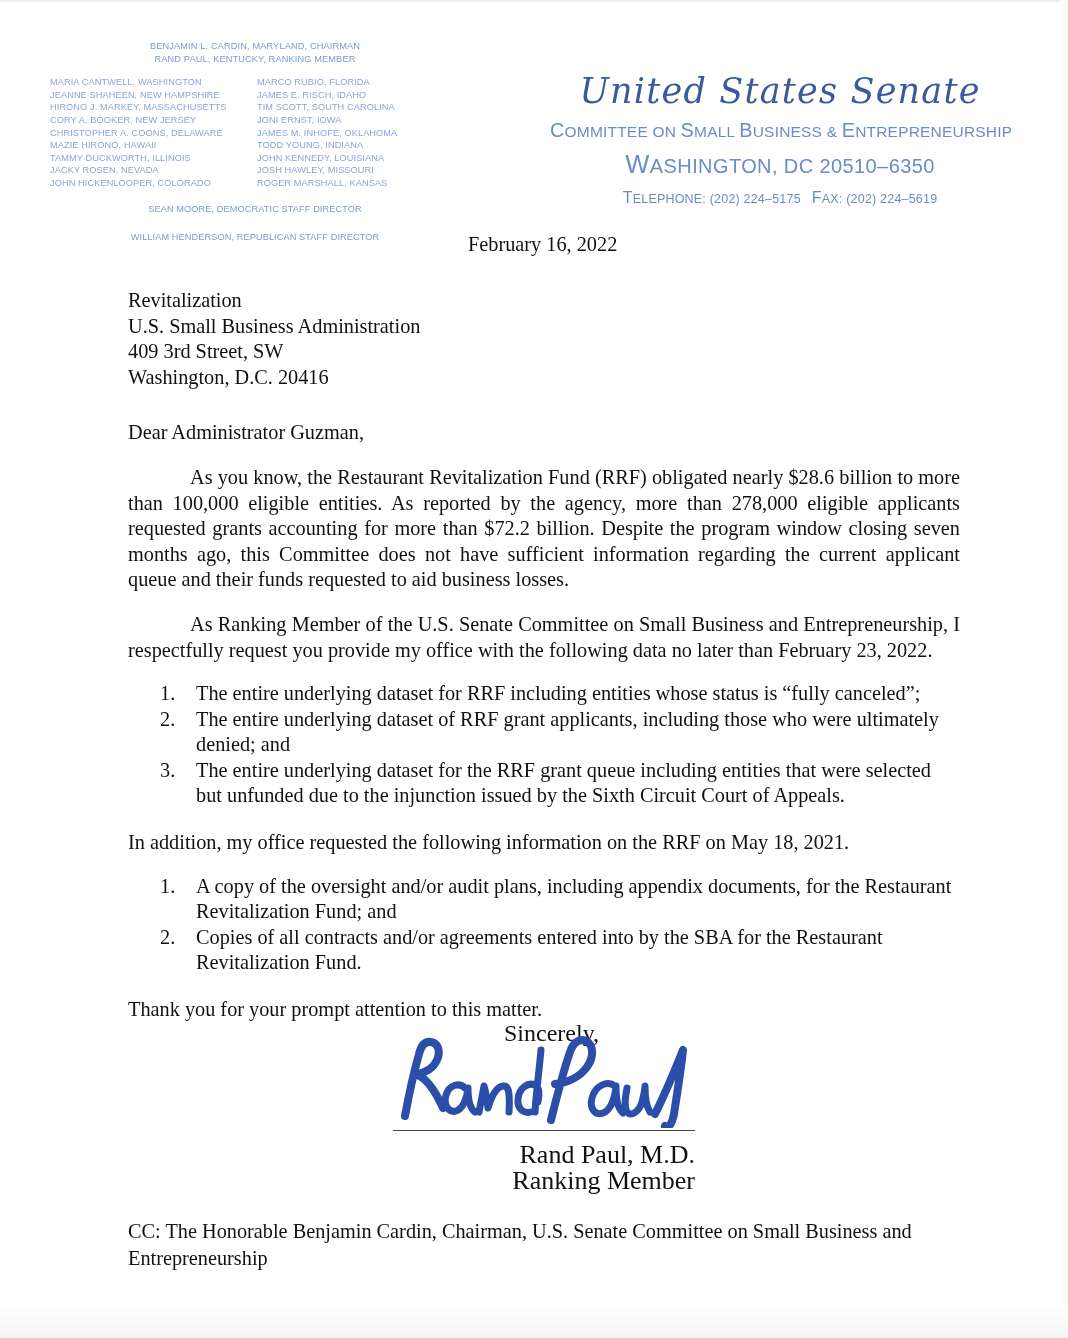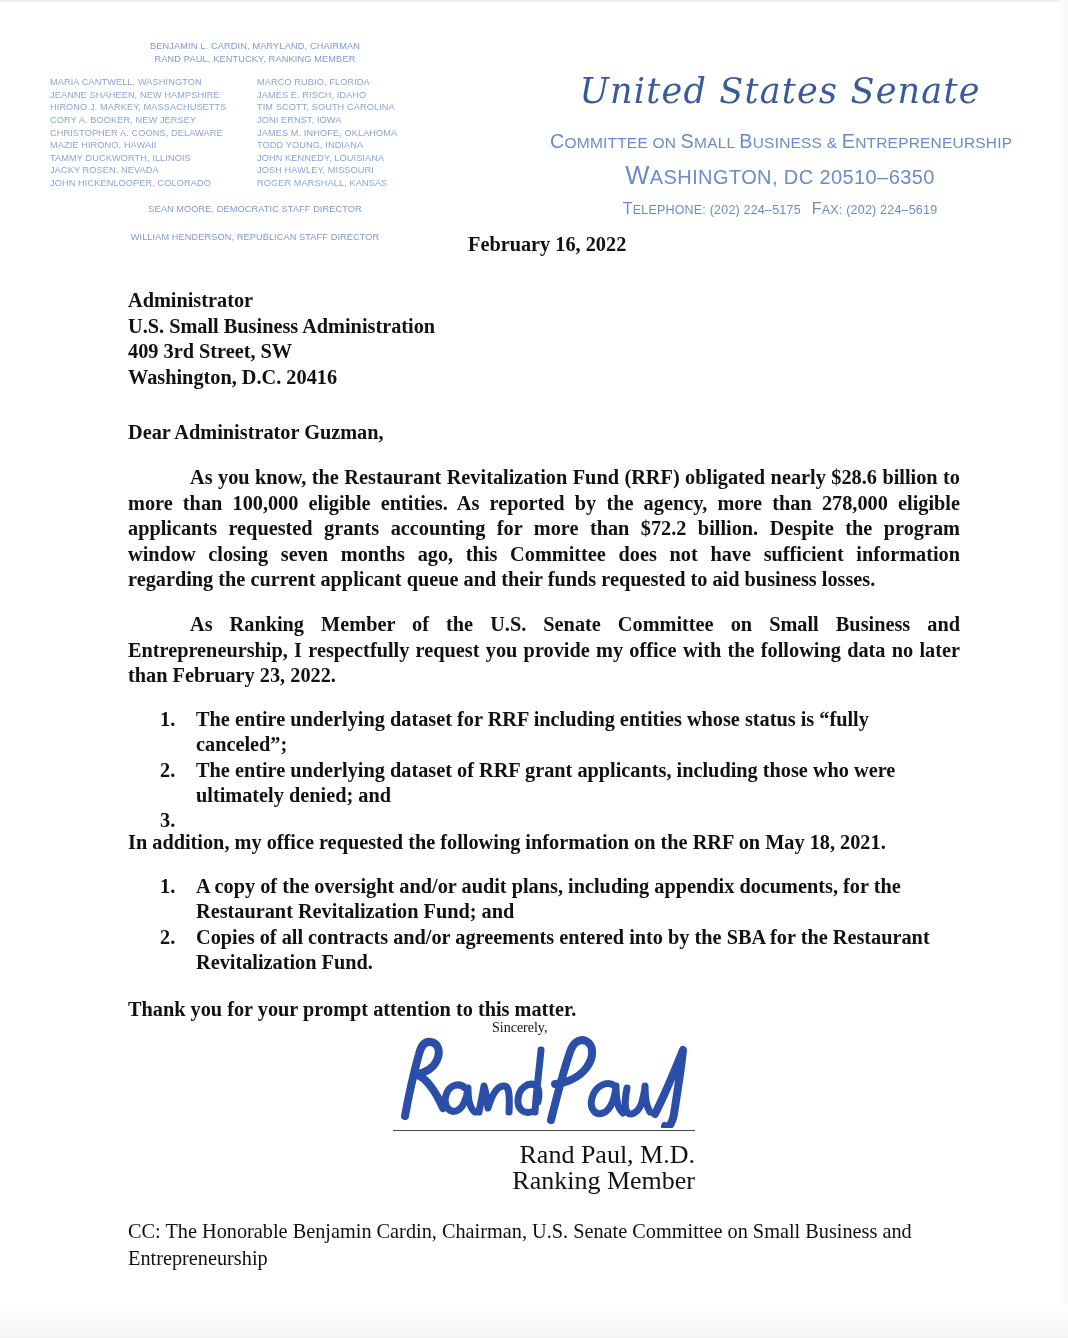--- a/index.html
+++ b/index.html
@@ -91,21 +91,21 @@
     white-space: nowrap;
   }
   .masthead-line {
     font-family: "Liberation Sans", "DejaVu Sans", sans-serif;
     color: #6a8cc8;
     white-space: nowrap;
   }
   .committee-line {
     font-size: 15.5px;
     letter-spacing: 0.2px;
-    margin-top: 18px;
+    margin-top: 7px;
   }
   .city-line {
     font-size: 20px;
     letter-spacing: 0.4px;
     margin-top: 8px;
   }
   .phone-line {
     font-size: 12.5px;
     letter-spacing: 0.2px;
     margin-top: 10px;
@@ -114,21 +114,20 @@
   .sc > .cap { font-size: 1.28em; }
 
   
   .body {
     position: absolute;
     top: 232px;
     left: 128px;
     width: 832px;
     font-size: 20.3px;
     line-height: 25.4px;
-    font-weight: bold;
   }
   .date {
     text-align: left;
     padding-left: 340px;
     margin-bottom: 31px;
   }
   .addr-line { line-height: 25.4px; }
   .salutation { margin-top: 30px; }
   .para {
     margin-top: 20px;
@@ -157,23 +156,23 @@
 
   
   .sig-block {
     position: absolute;
     top: 1020px;
     left: 128px;
     width: 832px;
   }
   .sincerely {
     position: absolute;
-    left: 364px;
+    left: 376px;
     top: 0;
-    font-size: 14px;
+    font-size: 24px;
   }
   .signature {
     position: absolute;
     left: 255px;
     top: 8px;
     width: 320px;
     height: 100px;
   }
   .sig-rule {
     position: absolute;
@@ -256,21 +255,21 @@
         <span class="cap">T</span>ELEPHONE: (202) 224–5175&nbsp;&nbsp;&nbsp;<span class="cap">F</span>AX: (202) 224–5619
       </div>
     </div>
   </div>
 
   <div class="body">
 
     <div class="date">February 16, 2022</div>
 
     <div>
-      <div class="addr-line">Administrator</div>
+      <div class="addr-line">Revitalization</div>
       <div class="addr-line">U.S. Small Business Administration</div>
       <div class="addr-line">409 3rd Street, SW</div>
       <div class="addr-line">Washington, D.C. 20416</div>
     </div>
 
     <div class="salutation">Dear Administrator Guzman,</div>
 
     <div class="para">As you know, the Restaurant Revitalization Fund (RRF) obligated nearly $28.6 billion to more than 100,000 eligible entities. As reported by the agency, more than 278,000 eligible applicants requested grants accounting for more than $72.2 billion. Despite the program window closing seven months ago, this Committee does not have sufficient information regarding the current applicant queue and their funds requested to aid business losses.</div>
 
     <div class="para">As Ranking Member of the U.S. Senate Committee on Small Business and Entrepreneurship, I respectfully request you provide my office with the following data no later than February 23, 2022.</div>
@@ -279,20 +278,21 @@
       <li>
         <span class="num">1.</span>
         <span>The entire underlying dataset for RRF including entities whose status is “fully canceled”;</span>
       </li>
       <li>
         <span class="num">2.</span>
         <span>The entire underlying dataset of RRF grant applicants, including those who were ultimately denied; and</span>
       </li>
       <li>
         <span class="num">3.</span>
+        <span>The entire underlying dataset for the RRF grant queue including entities that were selected but unfunded due to the injunction issued by the Sixth Circuit Court of Appeals.</span>
       </li>
     </ol>
 
     <div class="para flush">In addition, my office requested the following information on the RRF on May 18, 2021.</div>
 
     <ol class="reqlist">
       <li>
         <span class="num">1.</span>
         <span>A copy of the oversight and/or audit plans, including appendix documents, for the Restaurant Revitalization Fund; and</span>
       </li>

